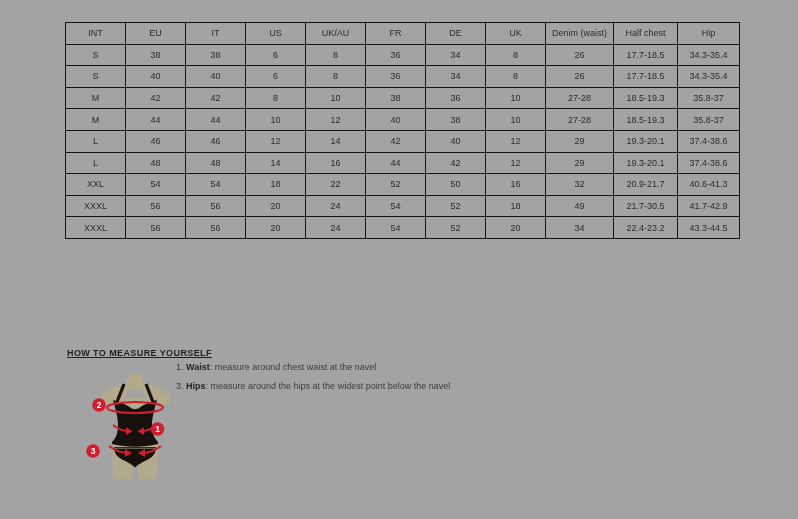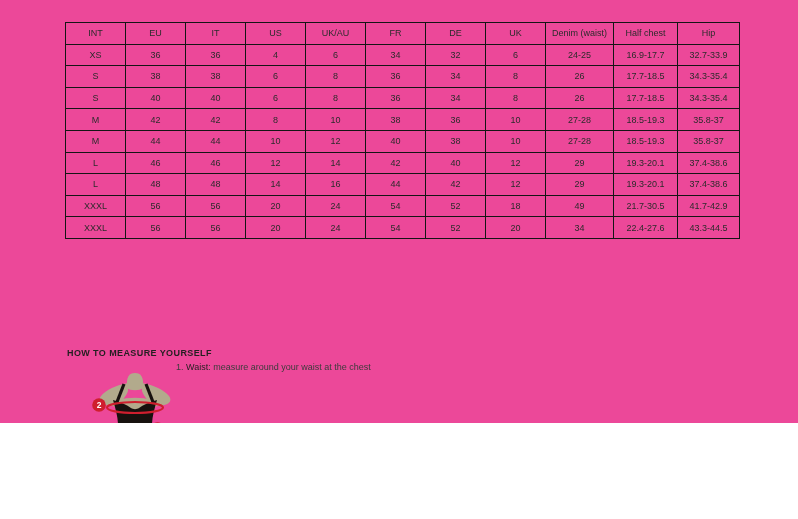--- a/index.html
+++ b/index.html
@@ -1,17 +1,17 @@
 <!DOCTYPE html>
 <html><head>
 <meta charset="utf-8">
 <style>
   html,body { margin:0; padding:0; background:#ffffff; }
   .page {
-    position:relative; width:798px; height:423px; background:#ec4899;
+    position:relative; width:798px; height:519px; background:#a3a3a3;
     font-family:"Liberation Sans", sans-serif; overflow:hidden;
   }
 
   
   table.size {
     position:absolute; left:65px; top:22px; width:674px;
     border-collapse:collapse; table-layout:fixed;
     border:1px solid #151515;
   }
   .size th, .size td {
@@ -21,27 +21,28 @@
     font-size:9px; font-weight:400; color:#2b2b2b;
     font-family:"Liberation Sans", sans-serif;
     white-space:nowrap; overflow:hidden;
   }
 
   
   .howto-title {
     position:absolute; left:67px; top:348px;
     font-size:9px; font-weight:700; letter-spacing:0.4px;
     color:#231f20;
+    text-decoration:underline;
   }
   .steps {
     position:absolute; left:176px; top:362px;
     font-size:9px; color:#3c3c3c; line-height:10px;
   }
   .step { margin-bottom:8.5px; }
-  .step .lbl { font-weight:400; color:#231f20; }
+  .step .lbl { font-weight:700; color:#231f20; }
 
   
   .figure-wrap { position:absolute; left:80px; top:371px; width:120px; height:110px; }
   .tan  { fill:var(--c-tan); }
   .blk  { fill:var(--c-black); }
   .blk-stroke { stroke:var(--c-black); fill:none; }
   .red-stroke { stroke:var(--c-red); fill:none; }
   .red-fill { fill:var(--c-red); }
   .badge-num {
     fill:#ffffff; font-family:"Liberation Sans", sans-serif;
@@ -77,33 +78,20 @@
           <th>FR</th>
           <th>DE</th>
           <th>UK</th>
           <th>Denim (waist)</th>
           <th>Half chest</th>
           <th>Hip</th>
         </tr>
     </thead>
     <tbody>
         <tr>
-          <td>XS</td>
-          <td>36</td>
-          <td>36</td>
-          <td>4</td>
-          <td>6</td>
-          <td>34</td>
-          <td>32</td>
-          <td>6</td>
-          <td>24-25</td>
-          <td>16.9-17.7</td>
-          <td>32.7-33.9</td>
-        </tr>
-        <tr>
           <td>S</td>
           <td>38</td>
           <td>38</td>
           <td>6</td>
           <td>8</td>
           <td>36</td>
           <td>34</td>
           <td>8</td>
           <td>26</td>
           <td>17.7-18.5</td>
@@ -168,20 +156,33 @@
           <td>14</td>
           <td>16</td>
           <td>44</td>
           <td>42</td>
           <td>12</td>
           <td>29</td>
           <td>19.3-20.1</td>
           <td>37.4-38.6</td>
         </tr>
         <tr>
+          <td>XXL</td>
+          <td>54</td>
+          <td>54</td>
+          <td>18</td>
+          <td>22</td>
+          <td>52</td>
+          <td>50</td>
+          <td>16</td>
+          <td>32</td>
+          <td>20.9-21.7</td>
+          <td>40.6-41.3</td>
+        </tr>
+        <tr>
           <td>XXXL</td>
           <td>56</td>
           <td>56</td>
           <td>20</td>
           <td>24</td>
           <td>54</td>
           <td>52</td>
           <td>18</td>
           <td>49</td>
           <td>21.7-30.5</td>
@@ -190,32 +191,36 @@
         <tr>
           <td>XXXL</td>
           <td>56</td>
           <td>56</td>
           <td>20</td>
           <td>24</td>
           <td>54</td>
           <td>52</td>
           <td>20</td>
           <td>34</td>
-          <td>22.4-27.6</td>
+          <td>22.4-23.2</td>
           <td>43.3-44.5</td>
         </tr>
       </tbody>
   </table>
 
   <div class="howto-title">HOW TO MEASURE YOURSELF</div>
 
   <div class="steps">
     <div class="step">
       <span>1.</span>
-      <span class="lbl">Waist</span><span>: measure around your waist at the chest</span>
+      <span class="lbl">Waist</span><span>: measure around chest waist at the navel</span>
+    </div>
+    <div class="step">
+      <span>3.</span>
+      <span class="lbl">Hips</span><span>: measure around the hips at the widest point below the navel</span>
     </div>
   </div>
 
   <div class="figure-wrap">
     <svg width="120" height="110" viewBox="0 0 120 110">
 
       <g>
         <path class="tan" d="M47,17 C46,6 49,2 55,2 C61,2 64,6 63,17 C60,20 50,20 47,17 Z"></path>
         <path class="tan" d="M48,12 C36,14 26,19 21,25 C18,29 20,33 26,34 L38,36 C42,29 47,24 48,20 Z"></path>
         <path class="tan" d="M62,12 C74,14 84,19 89,25 C92,29 90,33 84,34 L72,36 C68,29 63,24 62,20 Z"></path>

